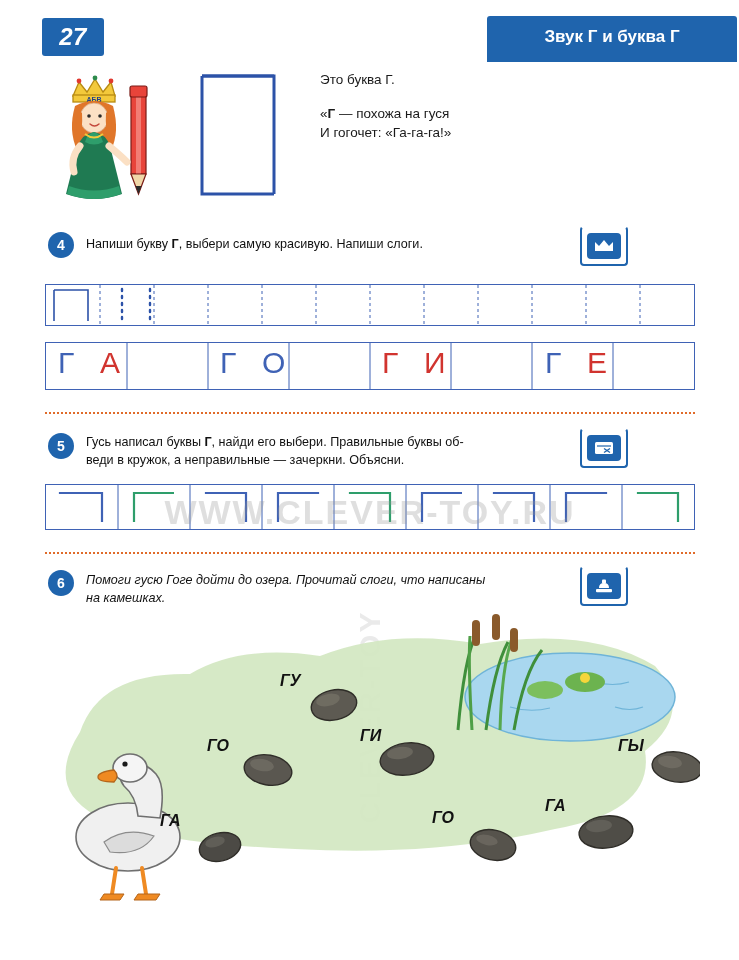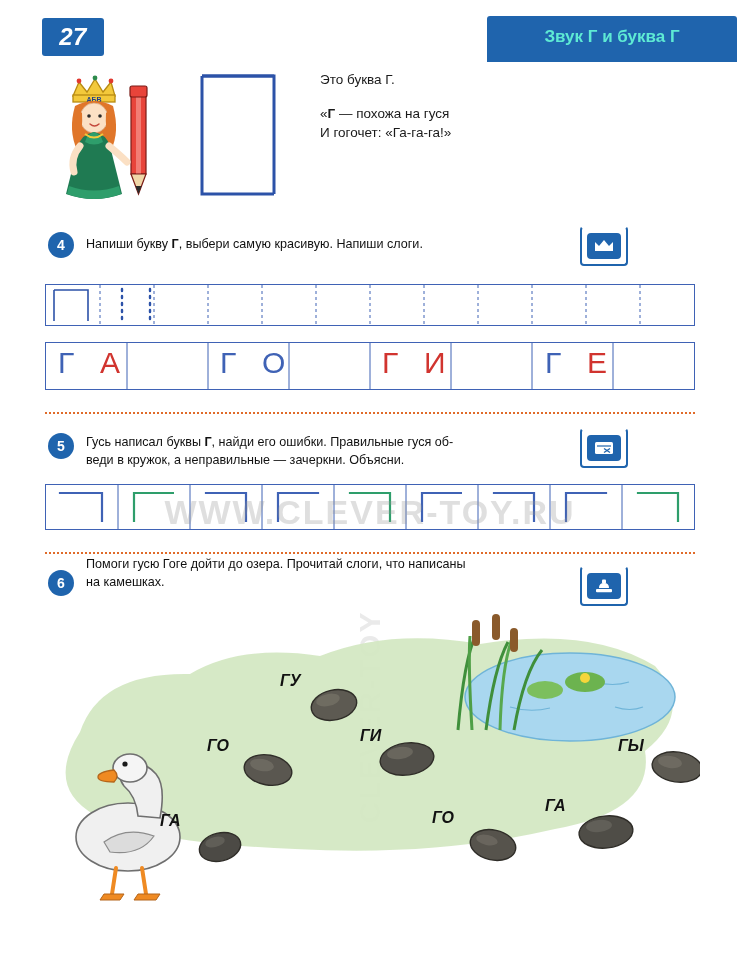--- a/index.html
+++ b/index.html
@@ -26,21 +26,21 @@
     font-size:24px;font-weight:bold;
     display:flex;align-items:center;justify-content:center;
     letter-spacing:0.5px;
     font-style:italic;
   }
   .header-bar{
     position:absolute;left:487px;top:16px;
     width:250px;height:42px;
     background:#1f64ad;
     border-radius:3px 3px 0 0;
-    color:#5eead4;
+    color:#ffffff;
     font-size:17px;font-weight:bold;
     display:flex;align-items:center;justify-content:center;
   }
   .header-rule{
     position:absolute;left:487px;top:58px;width:250px;height:4px;background:#1f64ad;
   }
 
   
   .princess{
     position:absolute;left:45px;top:66px;width:120px;height:145px;
@@ -263,21 +263,21 @@
   <div class="letter-cell" style="left:382px;top:348px;color:#d1342f;">Г</div>
   <div class="letter-cell" style="left:424px;top:348px;color:#d1342f;">И</div>
 
   <div class="letter-cell" style="left:545px;top:348px;color:#3f62b5;">Г</div>
   <div class="letter-cell" style="left:587px;top:348px;color:#d1342f;">Е</div>
 
   <div class="dot-sep" style="left:45px;top:412px;width:650px;"></div>
 
   <div class="task-num" style="left:48px;top:433px;">5</div>
   <div class="task-text" style="left:86px;top:434px;width:470px;">
-    <span>Гусь написал буквы </span><span class="b">Г</span><span>, найди его ошибки. Правильные гуся об-</span><br>
+    <span>Гусь написал буквы </span><span class="b">Г</span><span>, найди его выбери. Правильные буквы об-</span><br>
     <span>веди в кружок, а неправильные — зачеркни. Объясни.</span>
   </div>
   <div class="icon-box open-top" style="left:580px;top:428px;">
     <div class="icon-badge">
       <svg width="22" height="18" viewBox="0 0 22 18">
         <rect x="2" y="3" width="18" height="12" rx="1.5" fill="#ffffff"></rect>
         <line x1="4" y1="7" x2="18" y2="7" stroke="#1f64ad" stroke-width="1.2"></line>
         <line x1="11" y1="9.5" x2="17" y2="13.5" stroke="#1f64ad" stroke-width="1.4"></line>
         <line x1="17" y1="9.5" x2="11" y2="13.5" stroke="#1f64ad" stroke-width="1.4"></line>
       </svg>
@@ -309,21 +309,21 @@
       </g>
     </svg>
   </div>
 
   <div class="watermark">WWW.CLEVER-TOY.RU</div>
   <div class="watermark-2">CLEVER-TOY</div>
 
   <div class="dot-sep" style="left:45px;top:552px;width:650px;"></div>
 
   <div class="task-num" style="left:48px;top:570px;">6</div>
-  <div class="task-text" style="left:86px;top:556px;width:480px;">
+  <div class="task-text" style="left:86px;top:572px;width:480px;font-style:italic;">
     <span>Помоги гусю Гоге дойти до озера. Прочитай слоги, что написаны</span><br>
     <span>на камешках.</span>
   </div>
   <div class="icon-box open-top" style="left:580px;top:566px;">
     <div class="icon-badge">
       <svg width="22" height="18" viewBox="0 0 22 18">
         <rect x="3" y="12" width="16" height="3.2" rx="1" fill="#ffffff"></rect>
         <path d="M6 11 q0 -5 5 -5 q5 0 5 5 z" fill="#ffffff"></path>
         <rect x="9" y="2.5" width="4" height="4" rx="1" fill="#ffffff"></rect>
       </svg>

